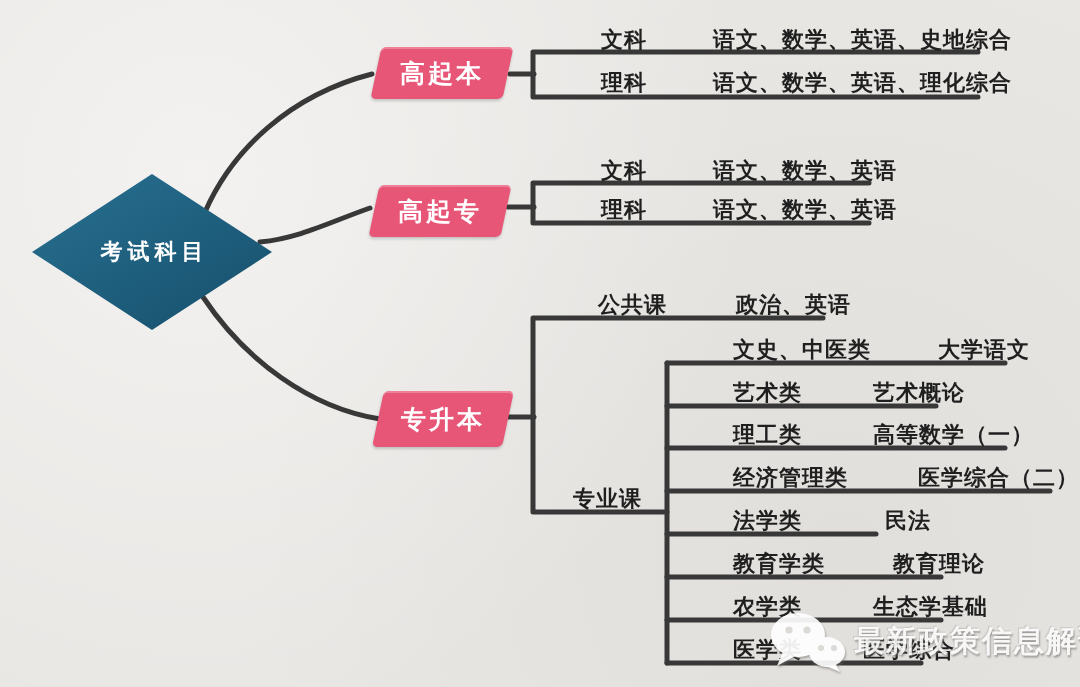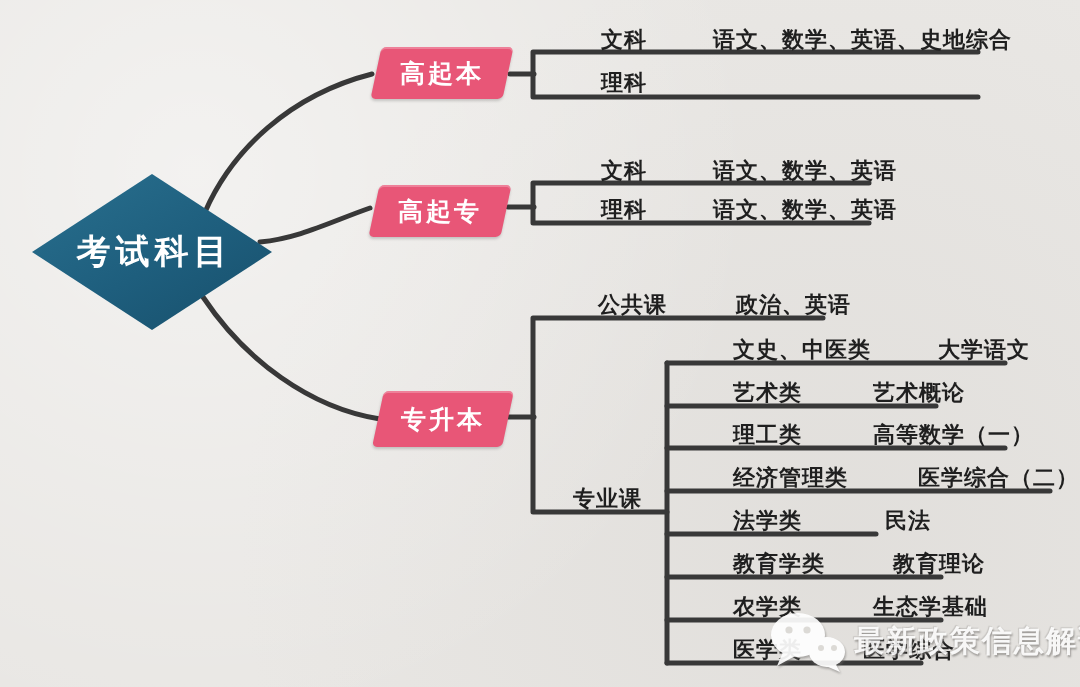--- a/index.html
+++ b/index.html
@@ -21,21 +21,21 @@
   svg.lines{position:absolute;left:0;top:0;z-index:1;}
   svg.lines path{stroke:var(--line);stroke-width:5;fill:none;stroke-linecap:round;stroke-linejoin:round;}
 
   .diamond{
     position:absolute;left:32px;top:174px;width:240px;height:156px;z-index:2;
     background:linear-gradient(150deg,#29708f 0%,#1e5e7d 55%,#174f6b 100%);
     clip-path:polygon(50% 0,100% 50%,50% 100%,0 50%);
     display:flex;align-items:center;justify-content:center;
   }
   .diamond span{
-    color:#fff;font-size:34px;font-weight:700;letter-spacing:5px;text-indent:5px;white-space:nowrap;
+    color:#fff;font-size:22px;font-weight:700;letter-spacing:5px;text-indent:5px;white-space:nowrap;
   }
 
   .pnode{
     position:absolute;z-index:2;background:var(--pink);
     transform:skewX(-12deg);border-radius:5px;
     display:flex;align-items:center;justify-content:center;
     box-shadow:0 2px 3px rgba(0,0,0,.18), inset 0 2px 0 rgba(255,255,255,.25);
   }
   .pnode span{
     transform:skewX(12deg);color:#fff;font-size:25px;font-weight:700;letter-spacing:3px;white-space:nowrap;
@@ -100,20 +100,21 @@
   <div class="pnode n2">
     <span>高起专</span>
   </div>
   <div class="pnode n3">
     <span>专升本</span>
   </div>
 
   <span class="lbl" style="left:568px;top:27px">文科</span>
   <span class="lbl" style="left:680px;top:27px">语文、数学、英语、史地综合</span>
   <span class="lbl" style="left:568px;top:70px">理科</span>
+  <span class="lbl" style="left:680px;top:70px">语文、数学、英语、理化综合</span>
 
   <span class="lbl" style="left:568px;top:158px">文科</span>
   <span class="lbl" style="left:680px;top:158px">语文、数学、英语</span>
   <span class="lbl" style="left:568px;top:197px">理科</span>
   <span class="lbl" style="left:680px;top:197px">语文、数学、英语</span>
 
   <span class="lbl" style="left:565px;top:292px">公共课</span>
   <span class="lbl" style="left:703px;top:292px">政治、英语</span>
 
   <span class="lbl" style="left:540px;top:486px">专业课</span>

